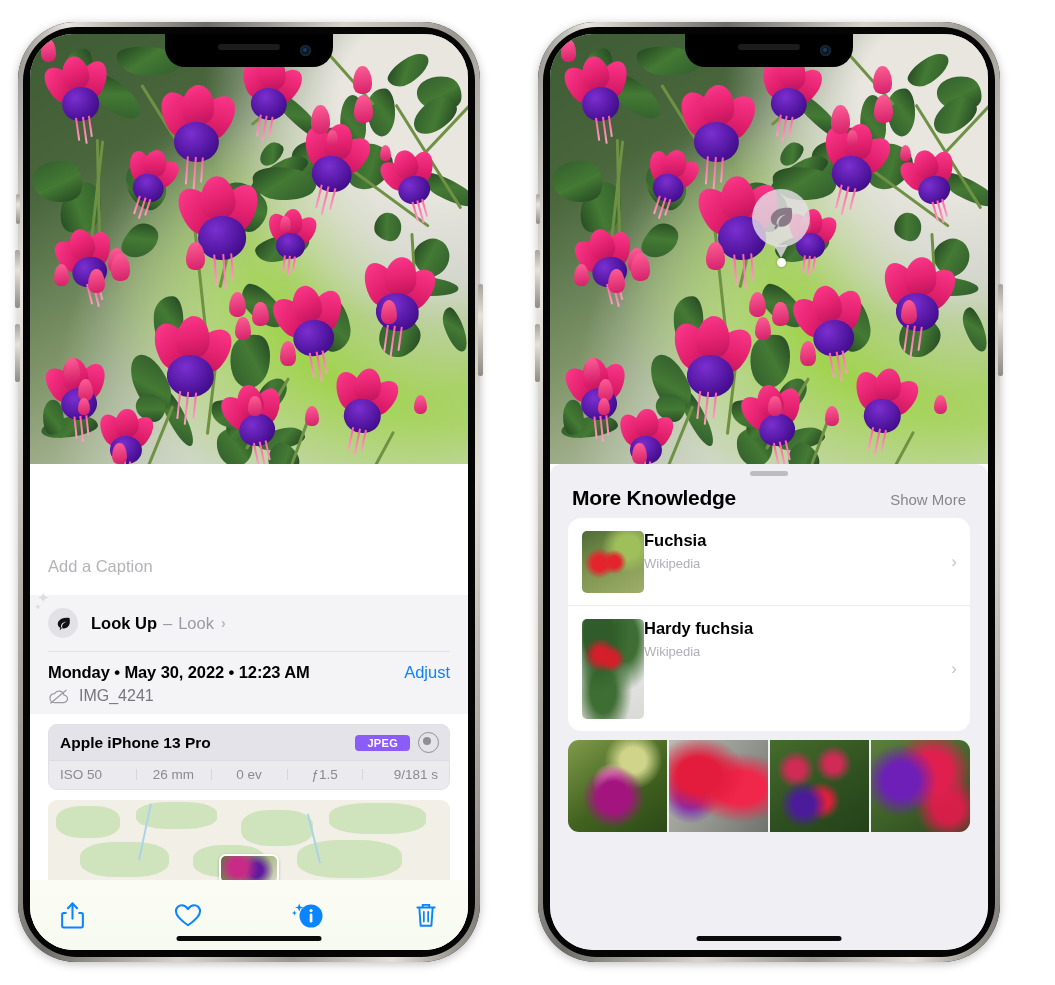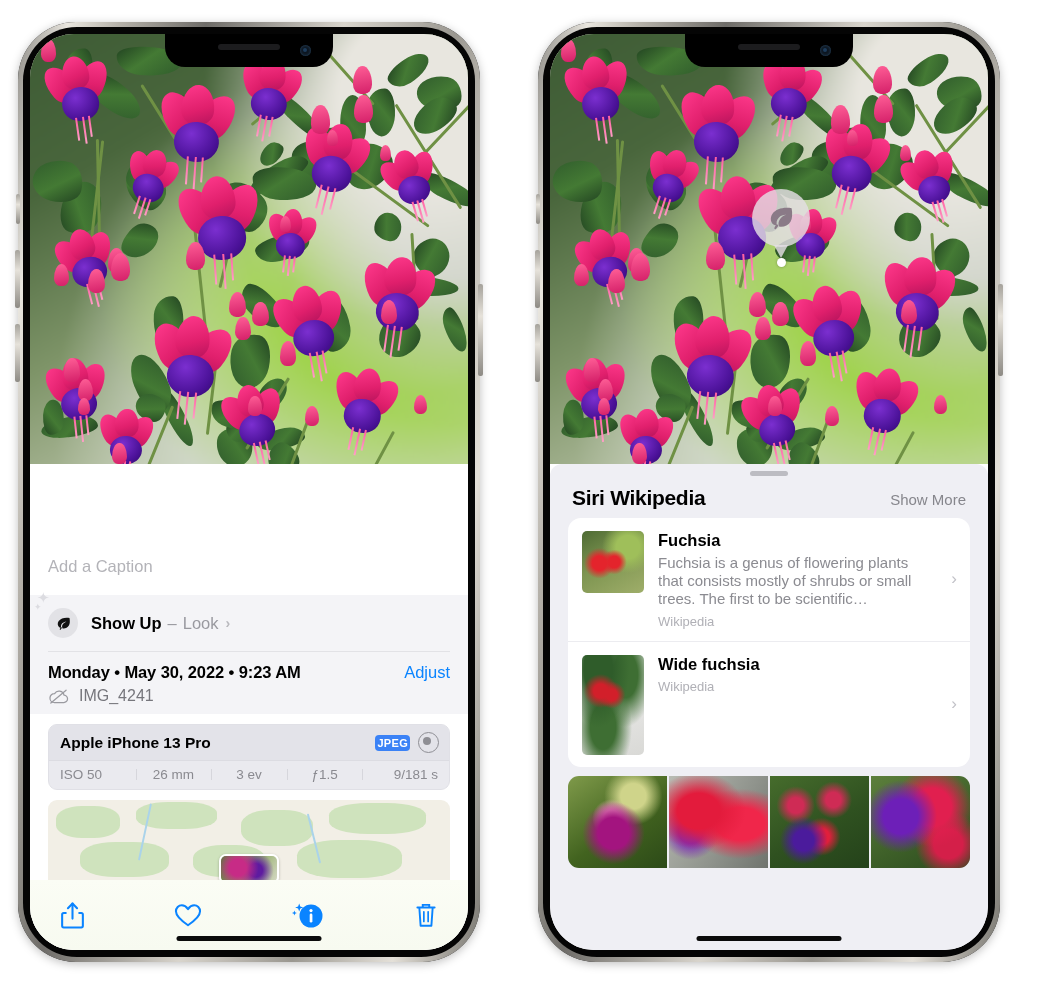--- a/index.html
+++ b/index.html
@@ -89,22 +89,22 @@
   .meta-file{display:flex;align-items:center;gap:9px;margin-top:5px;
              font-size:16px;color:#76767c;}
   .cloudoff{width:22px;height:15px;position:relative;flex:none;}
 
   .cam-card{margin:10px 18px 0;background:#eaeaef;border-radius:9px;overflow:hidden;
             border:1px solid #e0e0e6;}
   .cam-head{display:flex;align-items:center;justify-content:space-between;
             padding:7px 10px 7px 11px;background:#e3e3e9;}
   .cam-model{font-size:15.5px;color:#000;font-weight:700;}
   .cam-head-r{display:flex;align-items:center;gap:8px;}
-  .tag-jpeg{background:#3b82f6;color:#fff;font-size:11px;font-weight:700;
-            border-radius:4px;padding:2px 2px;letter-spacing:.3px;}
+  .tag-jpeg{background:#8b5cf6;color:#fff;font-size:11px;font-weight:700;
+            border-radius:4px;padding:2px 12px;letter-spacing:.3px;}
   .aperture{width:19px;height:19px;border-radius:50%;border:1.6px solid #8e8e94;
             position:relative;}
   .aperture::after{content:"";position:absolute;left:3.5px;top:3.5px;width:8px;height:8px;
                    border-radius:50%;background:#8e8e94;}
   .cam-body{padding:8px 11px 9px;}
   .cam-lens{font-size:15.5px;color:#76767c;}
   .cam-specs-row{display:flex;justify-content:space-between;align-items:center;margin-top:3px;}
   .cam-specs{font-size:15.5px;color:#76767c;}
   .tag-vibrant{border:1.3px solid #b2b2b9;border-radius:11px;color:#86868c;
                font-size:11px;font-weight:600;padding:3px 9px;letter-spacing:.4px;}
@@ -148,21 +148,21 @@
               justify-content:center;}
   .sheet-title{font-size:19px;font-weight:700;color:#000;}
   .close-btn{position:absolute;right:18px;top:50%;transform:translateY(-50%);
              width:30px;height:30px;border-radius:50%;background:#e1e1e6;
              display:flex;align-items:center;justify-content:center;cursor:pointer;}
   .sec-head{display:flex;align-items:baseline;justify-content:space-between;
             padding:10px 22px 8px;}
   .sec-title{font-size:21px;font-weight:700;color:#000;letter-spacing:-.3px;}
   .sec-more{font-size:15px;color:#86868c;cursor:pointer;}
   .card{margin:0 18px;background:#fff;border-radius:13px;overflow:hidden;}
-  .kcell{display:flex;gap:14px;padding:13px 14px 12px;position:relative;align-items:flex-start;}
+  .kcell{display:flex;padding:13px 14px 12px;position:relative;align-items:flex-start;}
   .kcell+.kcell{border-top:1px solid #ececf0;}
   .kthumb{width:62px;height:62px;border-radius:5px;flex:none;overflow:hidden;position:relative;}
   .kthumb.tall{height:100px;}
   .ktext{flex:1;min-width:0;padding-right:20px;}
   .ktitle{font-size:16.5px;font-weight:700;color:#000;line-height:1.2;}
   .kdesc{font-size:15px;color:#8b8b91;line-height:1.22;margin-top:3px;}
   .ksrc{font-size:13px;color:#b0b0b6;margin-top:5px;}
   .kchev{position:absolute;right:13px;top:50%;transform:translateY(-50%);
          color:#c2c2c8;font-size:17px;}
   .web-row{display:flex;gap:2px;margin:9px 18px 0;border-radius:11px;overflow:hidden;}
@@ -434,32 +434,32 @@
         <div class="lookup-row">
           <span class="spark s1">✦</span>
           <span class="spark s2">✦</span>
           <span class="leaf-circle">
             <svg class="leafglyph" width="17" height="17" viewBox="0 0 24 24" aria-hidden="true">
               <path d="M20.5 4.2C14.5 3 8 4.6 5.2 8.6c-2.3 3.3-1.4 7 .8 8.6.9.6 1.9.9 2.9.9-.9-2.1-.4-4.6 1.3-6.4 1.6-1.7 3.9-2.4 6-2.3-2.4.7-4.5 2.3-5.6 4.5-.9 1.9-.8 3.8.2 5 3.2.6 6.9-.9 8.8-4 1.6-2.6 1.6-6.5.9-10.7z" fill="#111"></path>
               <path d="M8.9 18.1c-.5.5-1 1.2-1.4 2" stroke="#111" stroke-width="1.6" fill="none" stroke-linecap="round"></path>
             </svg>
           </span>
           <span class="lookup-text">
-            <span>Show Up</span>
+            <span>Look Up</span>
             <span class="sub">–</span>
             <span class="sub">Look</span>
             <span class="chev">›</span>
           </span>
         </div>
         <div class="hr"></div>
       </div>
 
       <div class="meta-block">
         <div class="meta-top">
-          <span class="meta-date">Monday • May 30, 2022 • 9:23 AM</span>
+          <span class="meta-date">Monday • May 30, 2022 • 12:23 AM</span>
           <span class="adjust">Adjust</span>
         </div>
         <div class="meta-file">
           <span class="cloudoff">
             <svg width="22" height="15" viewBox="0 0 26 18" aria-hidden="true">
               <path d="M7.2 16.2h11.4a4.4 4.4 0 0 0 .5-8.8A6.2 6.2 0 0 0 7.7 5.6 4.9 4.9 0 0 0 7.2 16.2z" fill="none" stroke="#9a9aa0" stroke-width="1.5"></path>
               <line x1="3.2" y1="16.8" x2="21.5" y2="1.4" stroke="#9a9aa0" stroke-width="1.5" stroke-linecap="round"></line>
             </svg>
           </span>
           <span>IMG_4241</span>
@@ -470,21 +470,21 @@
         <div class="cam-head">
           <span class="cam-model">Apple iPhone 13 Pro</span>
           <span class="cam-head-r">
             <span class="tag-jpeg">JPEG</span>
             <span class="aperture"></span>
           </span>
         </div>
         <div class="exif">
           <div>ISO 50</div>
           <div>26 mm</div>
-          <div>3 ev</div>
+          <div>0 ev</div>
           <div>ƒ1.5</div>
           <div>9/181 s</div>
         </div>
       </div>
 
       <div class="map-wrap">
         <div class="mg" style="left:2%;top:8%;width:16%;height:40%"></div>
         <div class="mg" style="left:22%;top:2%;width:20%;height:34%"></div>
         <div class="mg" style="left:48%;top:12%;width:18%;height:46%"></div>
         <div class="mg" style="left:70%;top:4%;width:24%;height:38%"></div>
@@ -794,54 +794,53 @@
 
     <div class="notch">
       <div class="speaker"></div>
       <div class="cam"></div>
     </div>
 
     <div class="sheet" style="height:486px">
       <div class="grabber"></div>
 
       <div class="sec-head">
-        <span class="sec-title">Siri Wikipedia</span>
+        <span class="sec-title">More Knowledge</span>
         <span class="sec-more">Show More</span>
       </div>
 
       <div class="card">
 
         <div class="kcell">
           <span class="kthumb">
             <span style="position:absolute;inset:0;background:
               radial-gradient(circle at 28% 52%,#e4242c 0 13%,rgba(0,0,0,0) 28%),
               radial-gradient(circle at 52% 50%,#e4242c 0 13%,rgba(0,0,0,0) 28%),
               radial-gradient(circle at 74% 26%,#9fbf5a 0 18%,rgba(0,0,0,0) 40%),
               linear-gradient(150deg,#4e6b34,#7d9450 45%,#9fae6a);display:block"></span>
           </span>
           <span class="ktext">
             <span class="ktitle" style="display:block">Fuchsia</span>
-            <span class="kdesc" style="display:block">Fuchsia is a genus of flowering plants that consists mostly of shrubs or small trees. The first to be scientific…</span>
             <span class="ksrc" style="display:block">Wikipedia</span>
           </span>
           <span class="kchev">›</span>
         </div>
 
         <div class="kcell">
           <span class="kthumb tall">
             <span style="position:absolute;inset:0;background:
               radial-gradient(circle at 30% 36%,#d21f2a 0 9%,rgba(0,0,0,0) 22%),
               radial-gradient(circle at 48% 40%,#d21f2a 0 8%,rgba(0,0,0,0) 20%),
               radial-gradient(ellipse at 26% 14%,#2f5c2a 0 22%,rgba(0,0,0,0) 48%),
               radial-gradient(ellipse at 70% 20%,#3e6e33 0 20%,rgba(0,0,0,0) 46%),
               radial-gradient(ellipse at 34% 72%,#3e6e33 0 22%,rgba(0,0,0,0) 50%),
               linear-gradient(160deg,#efefef,#e4e4e2 60%,#d9d9d6);display:block"></span>
           </span>
           <span class="ktext">
-            <span class="ktitle" style="display:block">Wide fuchsia</span>
+            <span class="ktitle" style="display:block">Hardy fuchsia</span>
             <span class="ksrc" style="display:block">Wikipedia</span>
           </span>
           <span class="kchev">›</span>
         </div>
       </div>
 
 
       <div class="web-row">
         <span class="web-thumb">
           <span style="position:absolute;inset:0;background:

